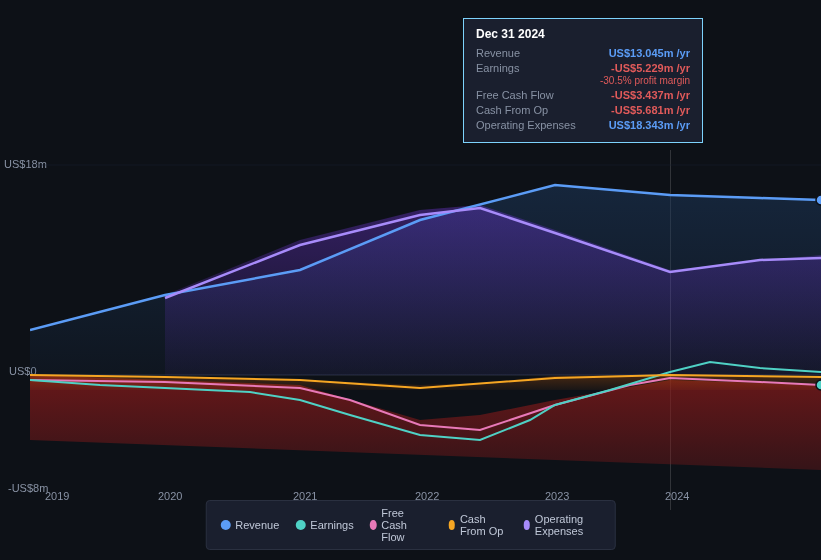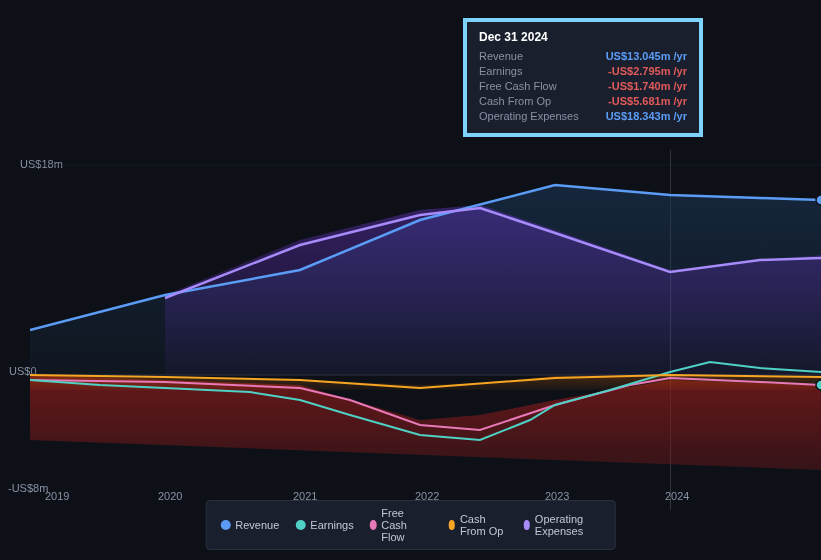--- a/index.html
+++ b/index.html
@@ -17,21 +17,21 @@
       height: 560px;
       position: relative;
       background: #0d1117;
     }
 
     .tooltip-box {
       position: absolute;
       top: 18px;
       left: 463px;
       background: #1a1f2e;
-      border: 4px solid #7dd3fc;
+      border: 1px solid #7dd3fc;
       padding: 8px 12px;
       z-index: 10;
       min-width: 240px;
     }
 
     .tooltip-date {
       color: #ffffff;
       font-size: 12px;
       font-weight: bold;
       margin-bottom: 6px;
@@ -118,37 +118,38 @@
 <div class="chart-container">
 
   <div class="tooltip-box">
     <div class="tooltip-date">Dec 31 2024</div>
     <div class="tooltip-row">
       <span class="tooltip-label">Revenue</span>
       <span class="tooltip-value val-blue">US$13.045m /yr</span>
     </div>
     <div class="tooltip-row">
       <span class="tooltip-label">Earnings</span>
-      <span class="tooltip-value val-red">-US$2.795m /yr</span>
-    </div>
+      <span class="tooltip-value val-red">-US$5.229m /yr</span>
+    </div>
+    <div class="tooltip-sub">-30.5% profit margin</div>
     <div class="tooltip-row">
       <span class="tooltip-label">Free Cash Flow</span>
-      <span class="tooltip-value val-red">-US$1.740m /yr</span>
+      <span class="tooltip-value val-red">-US$3.437m /yr</span>
     </div>
     <div class="tooltip-row">
       <span class="tooltip-label">Cash From Op</span>
       <span class="tooltip-value val-red">-US$5.681m /yr</span>
     </div>
     <div class="tooltip-row">
       <span class="tooltip-label">Operating Expenses</span>
       <span class="tooltip-value val-blue">US$18.343m /yr</span>
     </div>
   </div>
 
-  <span class="y-label" style="top: 158px; left: 20px;">US$18m</span>
+  <span class="y-label" style="top: 158px; left: 4px;">US$18m</span>
   <span class="y-label" style="top: 365px; left: 9px;">US$0</span>
   <span class="y-label" style="top: 482px; left: 8px;">-US$8m</span>
 
   <div class="vertical-line" style="left: 670px;"></div>
 
   <svg width="821" height="510" style="position:absolute;top:0;left:0;">
     <defs>
       <linearGradient id="purpleGrad" x1="0" y1="0" x2="0" y2="1">
         <stop offset="0%" stop-color="#7c3aed" stop-opacity="0.7"></stop>
         <stop offset="100%" stop-color="#7c3aed" stop-opacity="0.1"></stop>

